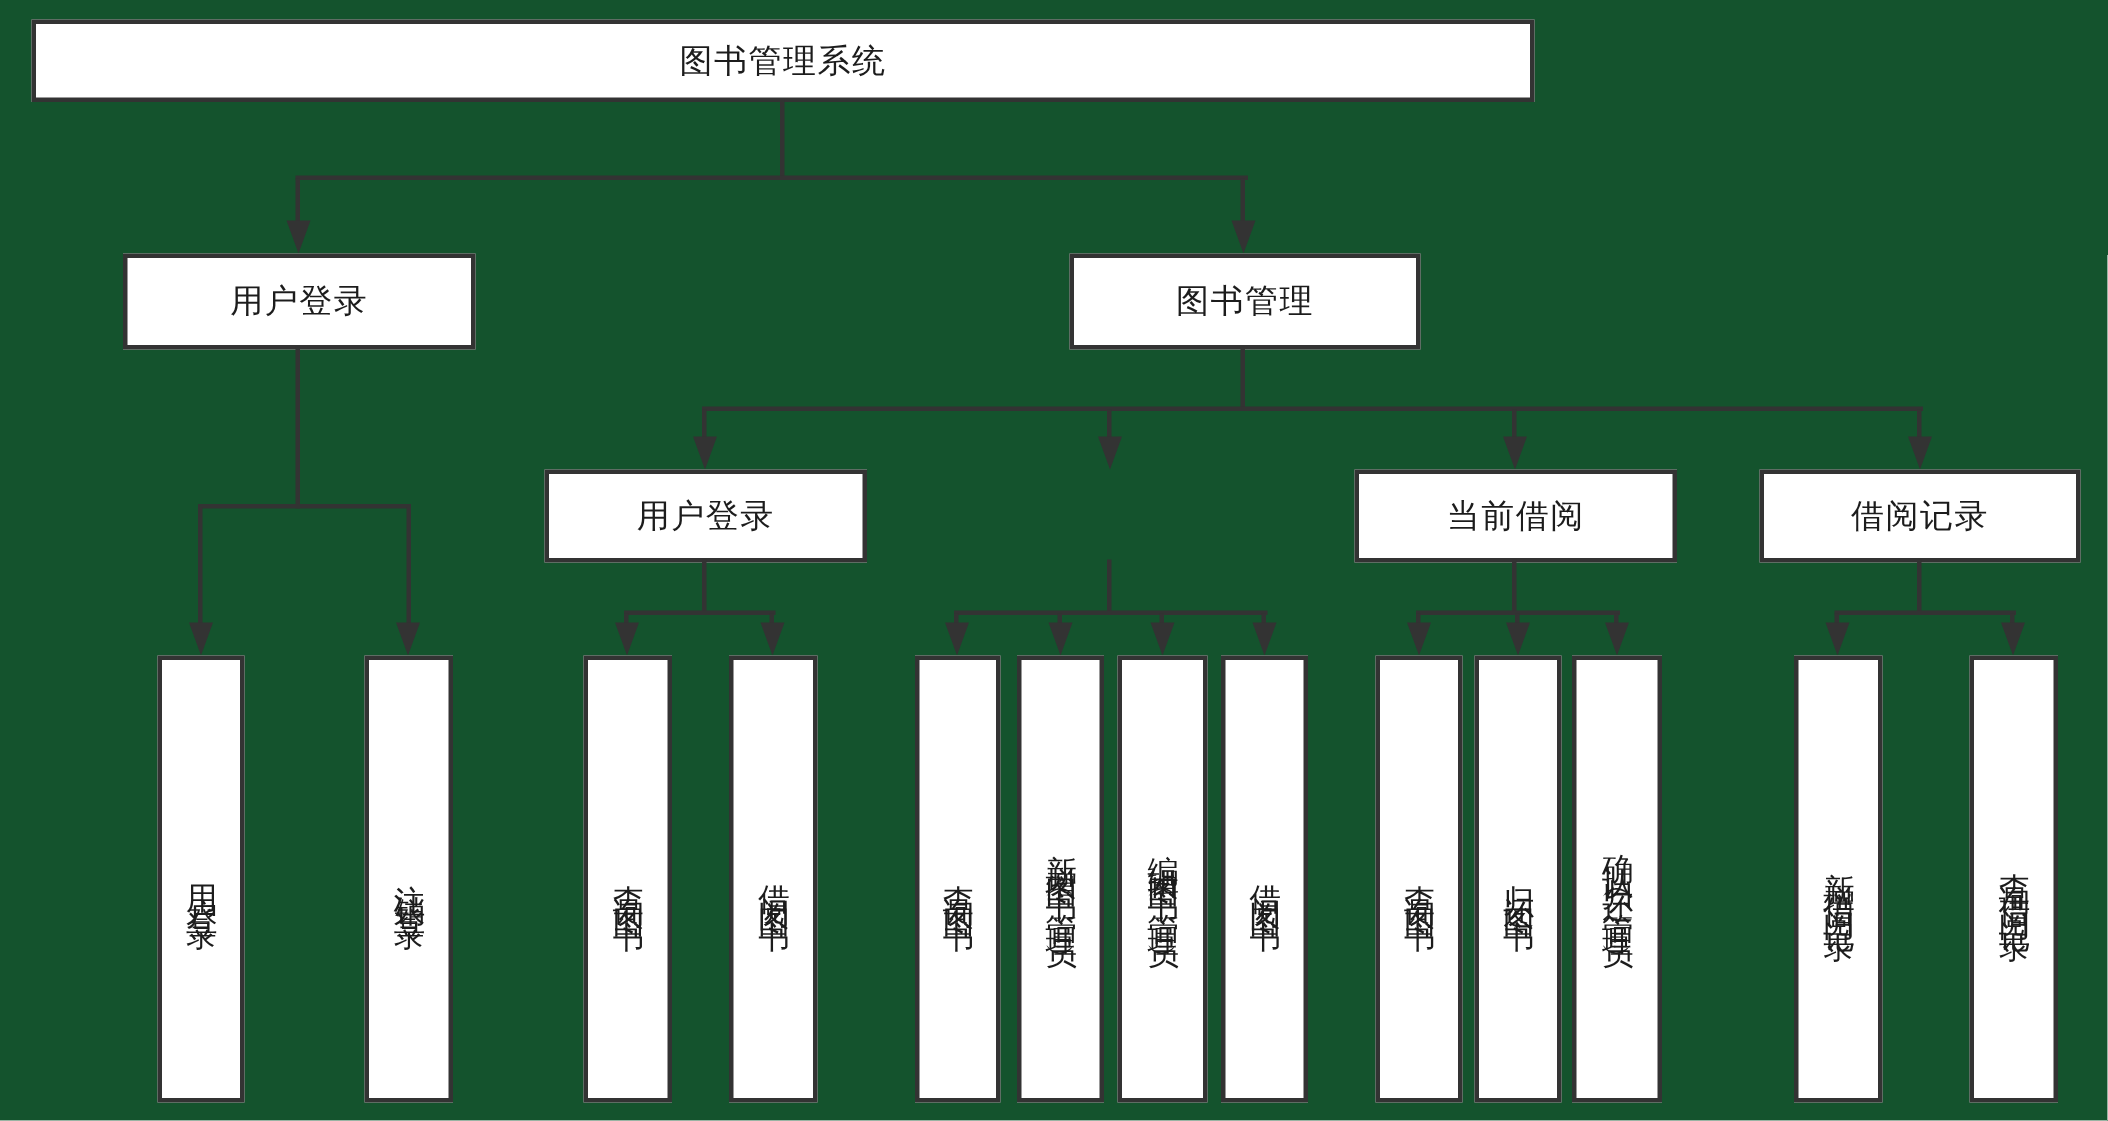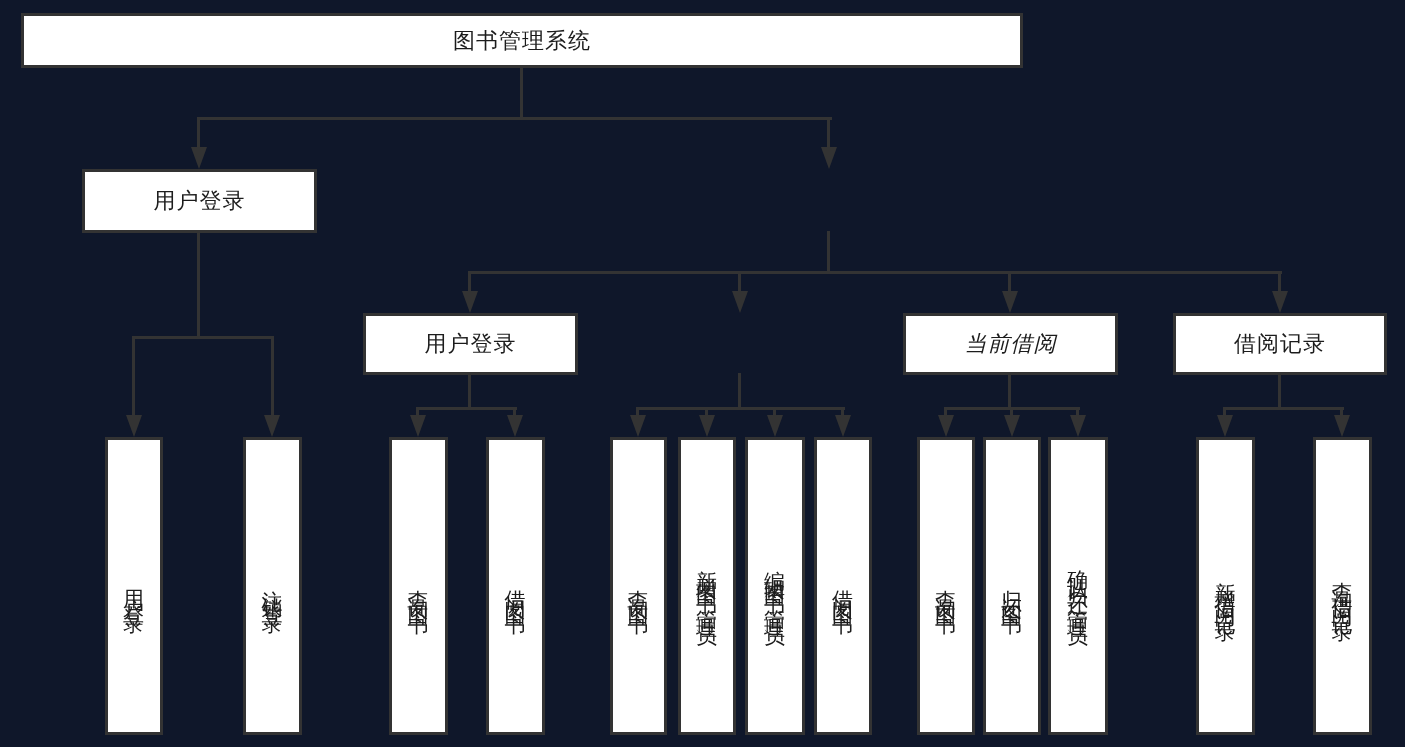--- a/index.html
+++ b/index.html
@@ -1,19 +1,19 @@
 <!DOCTYPE html>
 <html><head>
 <meta charset="utf-8">
 <style>
   html,body{margin:0;padding:0;background:#fff;}
   #canvas{
     position:relative;
     width:1405px;height:747px;
-    background:#0f172a;
+    background:#14532d;
     font-family:"Liberation Sans","DejaVu Sans",sans-serif;
     overflow:hidden;
   }
   .box{
     position:absolute;
     box-sizing:border-box;
     border:3px solid #333333;
     background:#ffffff;
     display:flex;
     align-items:center;
@@ -63,20 +63,23 @@
   <div class="line" style="left:520px;top:66px;width:3px;height:53px;"></div>
   <div class="line" style="left:197px;top:117px;width:635px;height:3px;"></div>
   <div class="line" style="left:197px;top:119px;width:3px;height:32px;"></div>
   <div class="arrow" style="left:191px;top:147px;"></div>
   <div class="line" style="left:827px;top:119px;width:3px;height:32px;"></div>
   <div class="arrow" style="left:821px;top:147px;"></div>
 
   <div class="box" style="left:82px;top:169px;width:235px;height:64px;">
     <span>用户登录</span>
   </div>
+  <div class="box" style="left:713px;top:169px;width:234px;height:64px;">
+    <span>图书管理</span>
+  </div>
 
   <div class="line" style="left:197px;top:231px;width:3px;height:108px;"></div>
   <div class="line" style="left:132px;top:336px;width:142px;height:3px;"></div>
   <div class="line" style="left:132px;top:338px;width:3px;height:80px;"></div>
   <div class="line" style="left:271px;top:338px;width:3px;height:80px;"></div>
   <div class="arrow" style="left:126px;top:415px;"></div>
   <div class="arrow" style="left:264px;top:415px;"></div>
 
   <div class="line" style="left:827px;top:231px;width:3px;height:42px;"></div>
   <div class="line" style="left:468px;top:271px;width:814px;height:3px;"></div>
@@ -85,21 +88,21 @@
   <div class="line" style="left:1008px;top:273px;width:3px;height:20px;"></div>
   <div class="line" style="left:1278px;top:273px;width:3px;height:20px;"></div>
   <div class="arrow" style="left:462px;top:291px;"></div>
   <div class="arrow" style="left:732px;top:291px;"></div>
   <div class="arrow" style="left:1002px;top:291px;"></div>
   <div class="arrow" style="left:1272px;top:291px;"></div>
 
   <div class="box" style="left:363px;top:313px;width:215px;height:62px;">
     <span>用户登录</span>
   </div>
-  <div class="box" style="left:903px;top:313px;width:215px;height:62px;font-style:italic;">
+  <div class="box" style="left:903px;top:313px;width:215px;height:62px;">
     <span>当前借阅</span>
   </div>
   <div class="box" style="left:1173px;top:313px;width:214px;height:62px;">
     <span>借阅记录</span>
   </div>
 
   <div class="line" style="left:468px;top:373px;width:3px;height:36px;"></div>
   <div class="line" style="left:416px;top:407px;width:101px;height:3px;"></div>
   <div class="line" style="left:416px;top:409px;width:3px;height:8px;"></div>
   <div class="line" style="left:513px;top:409px;width:3px;height:8px;"></div>

